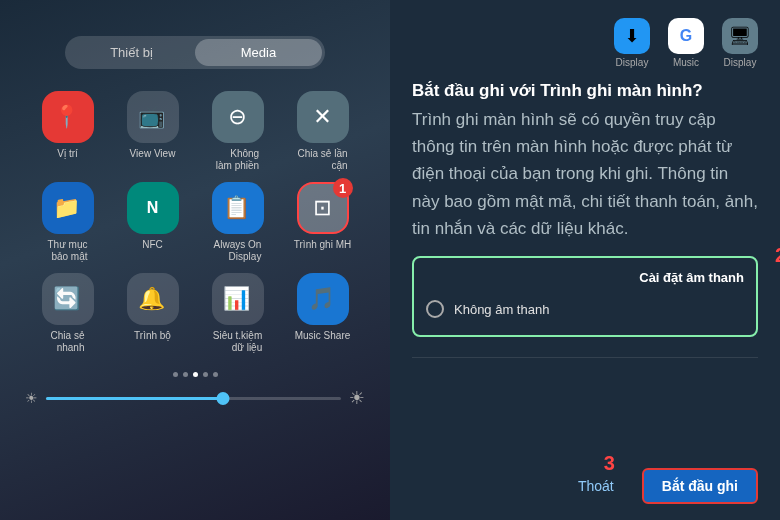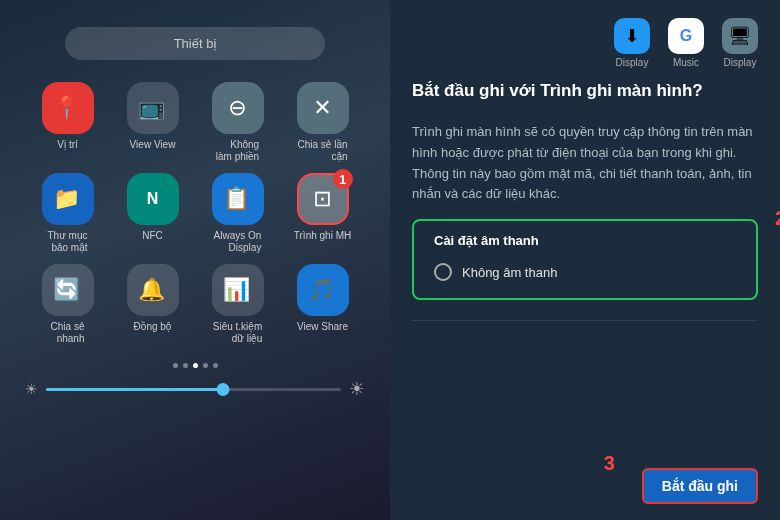--- a/index.html
+++ b/index.html
@@ -13,21 +13,21 @@
 
     
     .left-panel {
       width: 390px;
       height: 520px;
       background: linear-gradient(160deg, #1a2a3a 0%, #2c3e50 40%, #1a1a2e 100%);
       position: relative;
       display: flex;
       flex-direction: column;
       align-items: center;
-      padding: 27px 10px;
+      padding: 36px 10px;
     }
 
     .tabs-bar {
       display: flex;
       background: rgba(255,255,255,0.15);
       border-radius: 20px;
       padding: 3px;
       width: 260px;
       margin-bottom: 22px;
     }
@@ -187,37 +187,38 @@
     }
     .bg-download { background: #2196f3; }
     .bg-google { background: #fff; }
     .bg-computer { background: #607d8b; }
 
     
     .dialog-title {
       font-size: 17px;
       font-weight: bold;
       color: #fff;
-      margin-bottom: 20px;
+      margin-bottom: 4px;
       line-height: 1.3;
     }
     .dialog-desc {
-      font-size: 13px;
+      font-size: 17px;
       color: #b0bec5;
       line-height: 1.6;
       margin-bottom: 14px;
     }
 
     
     .audio-box {
-      border: 2px solid #22c55e;
+      border: 2px solid #86efac;
       border-radius: 8px;
-      padding: 12px 20px;
+      padding: 12px 12px;
       margin-bottom: 12px;
       position: relative;
+      text-align: right;
     }
     .audio-box-title {
       font-size: 13px;
       font-weight: bold;
       color: #fff;
       margin-bottom: 10px;
     }
     .radio-option {
       display: flex;
       align-items: center;
@@ -301,20 +302,21 @@
       margin: 8px 0;
     }
   </style>
 </head>
 <body>
 
 <div class="left-panel">
 
   <div class="tabs-bar">
     <div class="tab-btn">Thiết bị</div>
+    <div class="tab-btn active">Media</div>
   </div>
 
   <div class="icons-grid">
 
     <div class="icon-item">
       <div class="icon-circle bg-red">📍</div>
       <span class="icon-label">Vị trí</span>
     </div>
     <div class="icon-item">
       <div class="icon-circle bg-dark">📺</div>
@@ -347,29 +349,29 @@
       </div>
       <span class="icon-label">Trình ghi MH</span>
     </div>
 
     <div class="icon-item">
       <div class="icon-circle bg-dark">🔄</div>
       <span class="icon-label">Chia sẻ<br>nhanh</span>
     </div>
     <div class="icon-item">
       <div class="icon-circle bg-dark">🔔</div>
-      <span class="icon-label">Đồng bộ</span>
+      <span class="icon-label">Trình bộ</span>
     </div>
     <div class="icon-item">
       <div class="icon-circle bg-dark">📊</div>
       <span class="icon-label">Siêu t.kiệm<br>dữ liệu</span>
     </div>
     <div class="icon-item">
       <div class="icon-circle bg-blue2">🎵</div>
-      <span class="icon-label">View Share</span>
+      <span class="icon-label">Music Share</span>
     </div>
   </div>
 
   <div class="dots-bar">
     <div class="dot"></div>
     <div class="dot"></div>
     <div class="dot active"></div>
     <div class="dot"></div>
     <div class="dot"></div>
   </div>
@@ -414,18 +416,19 @@
     </div>
 
 
 
     <span class="step2-badge">2</span>
   </div>
 
   <div class="divider-line"></div>
 
   <div class="dialog-actions">
+    <button class="btn-exit">Thoát</button>
     <button class="btn-start">
       <span class="step3-badge">3</span>
       <span>Bắt đầu ghi</span>
     </button>
   </div>
 </div>
 
 </body></html>

